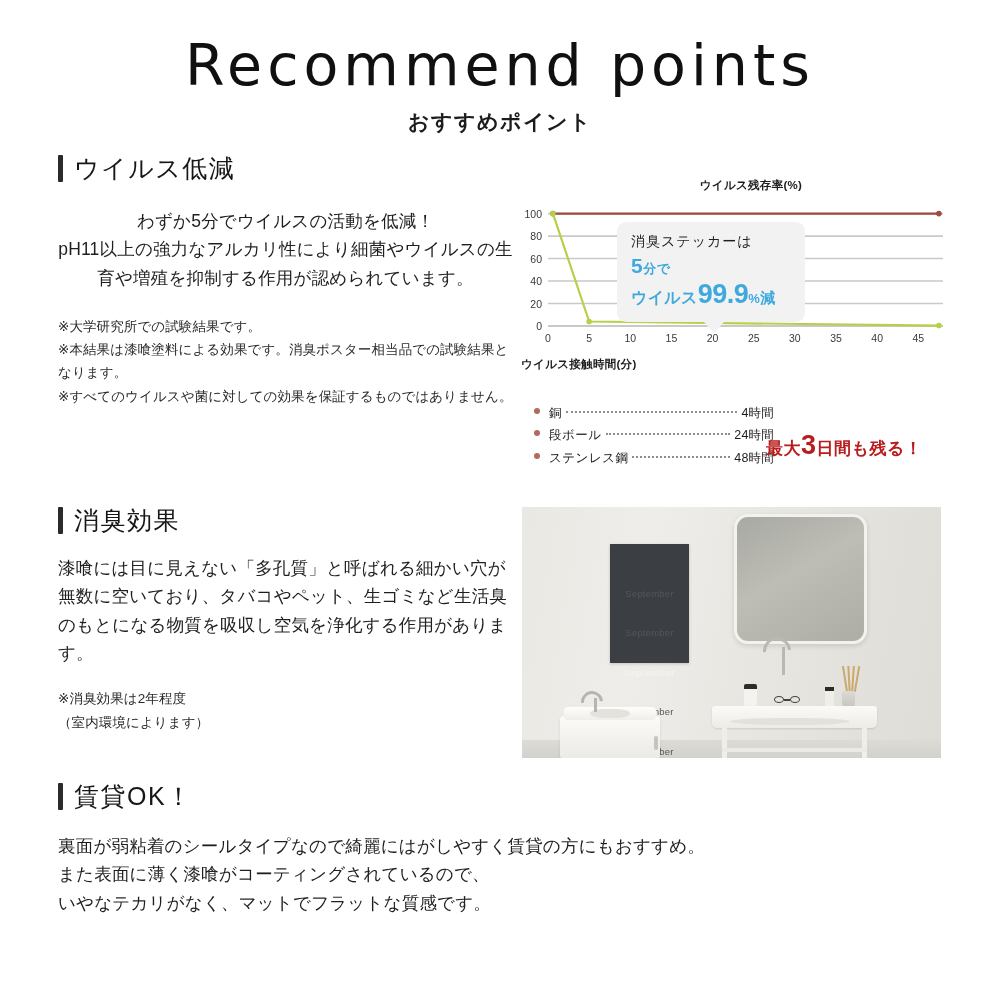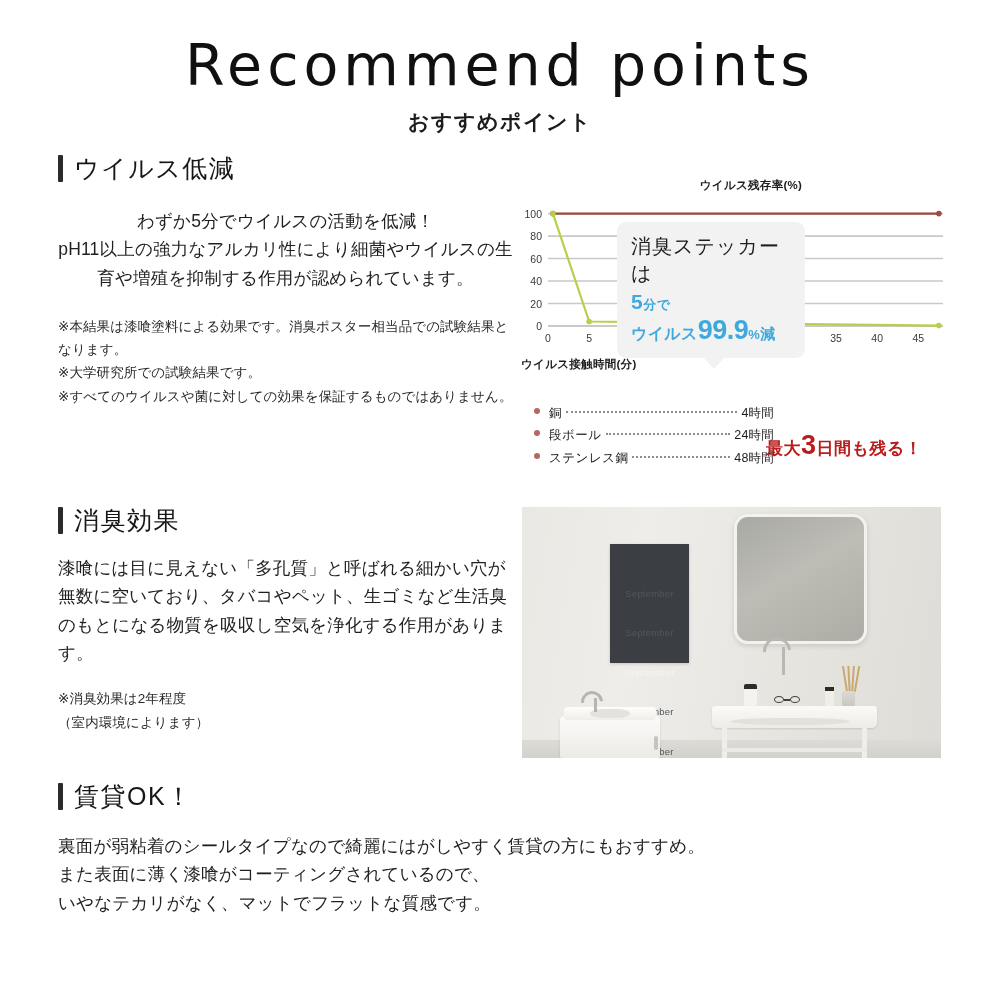--- a/index.html
+++ b/index.html
@@ -83,21 +83,21 @@
     position: absolute; left: 96px; top: 20px;
     width: 188px; padding: 11px 10px 12px 14px;
     background: #f2f2f2; border-radius: 9px;
     text-align: left;
   }
   .callout:after {
     content: ""; position: absolute; left: 86px; bottom: -11px;
     border-left: 11px solid transparent; border-right: 11px solid transparent;
     border-top: 12px solid #f2f2f2;
   }
-  .callout-line1 { font-size: 20px; font-weight: 500; color: #1f1f1f; letter-spacing: 1px; }
+  .callout-line1 { font-size: 14px; font-weight: 500; color: #1f1f1f; letter-spacing: 1px; }
   .callout-line2 { margin-top: 3px; color: #3fa9dd; font-weight: 700; letter-spacing: .5px; }
   .callout-line2 .big { font-size: 21px; }
   .callout-line2 .sm { font-size: 13px; }
   .callout-line3 { margin-top: 1px; color: #3fa9dd; font-weight: 700; letter-spacing: .3px; white-space: nowrap; }
   .callout-line3 .kana { font-size: 16px; }
   .callout-line3 .num { font-size: 27px; letter-spacing: -.5px; }
   .callout-line3 .pct { font-size: 13px; }
   .callout-line3 .gen { font-size: 15px; }
 
   
@@ -247,22 +247,22 @@
   </div>
 
   <div id="sec1">
     <div class="sec-head">
       <span class="sec-bar"></span>
       <span class="sec-title">ウイルス低減</span>
     </div>
     <div class="body-text" style="white-space:pre-line">わずか5分でウイルスの活動を低減！
 pH11以上の強力なアルカリ性により細菌やウイルスの生育や増殖を抑制する作用が認められています。</div>
     <div class="notes">
+      <div class="note-text">※大学研究所での試験結果です。</div>
       <div class="note-text">※本結果は漆喰塗料による効果です。消臭ポスター相当品での試験結果となります。</div>
-      <div class="note-text">※大学研究所での試験結果です。</div>
       <div class="note-text">※すべてのウイルスや菌に対しての効果を保証するものではありません。</div>
     </div>
   </div>
 
   <div id="chart-block">
     <div class="chart-ylabel">ウイルス残存率(%)</div>
 
     <div class="chart-area">
       <svg class="chart-svg" width="428" height="148" viewBox="0 0 428 148">
         <g id="chart-grid">

